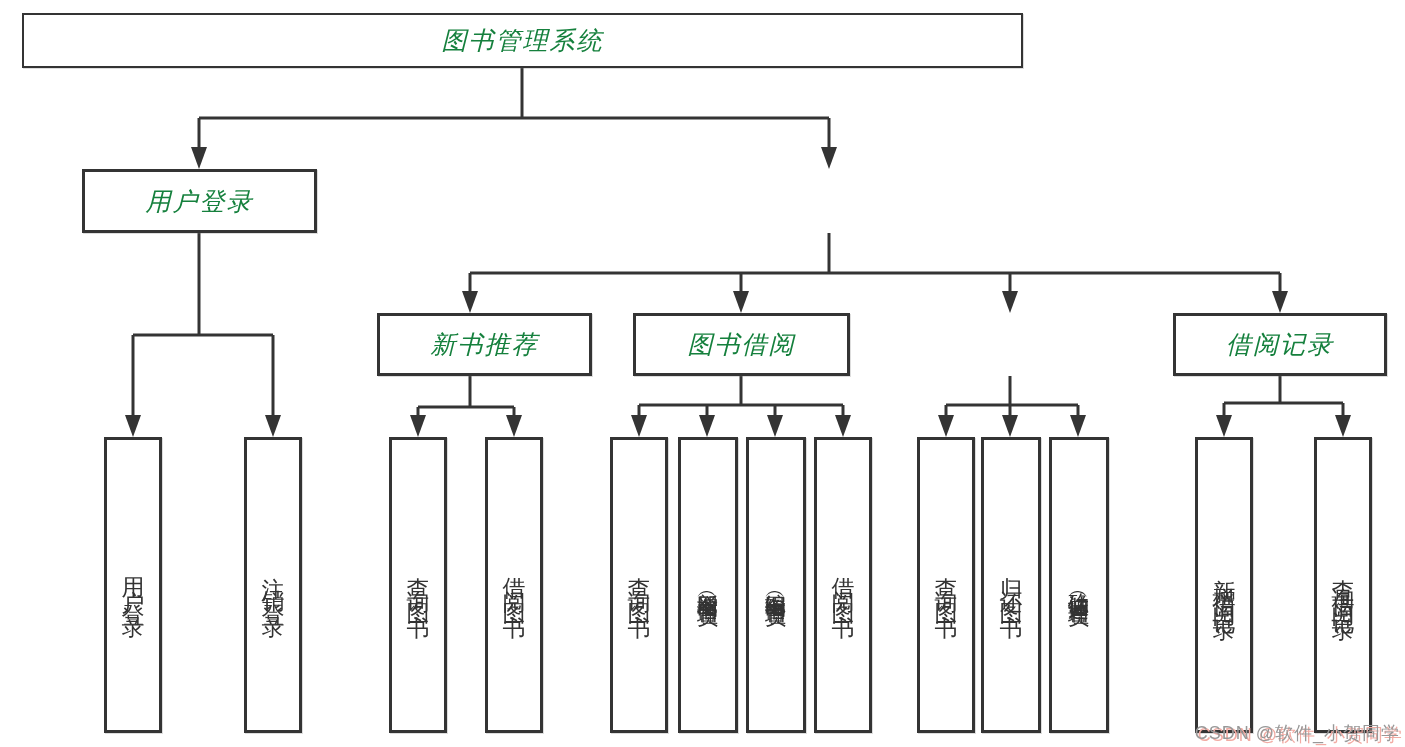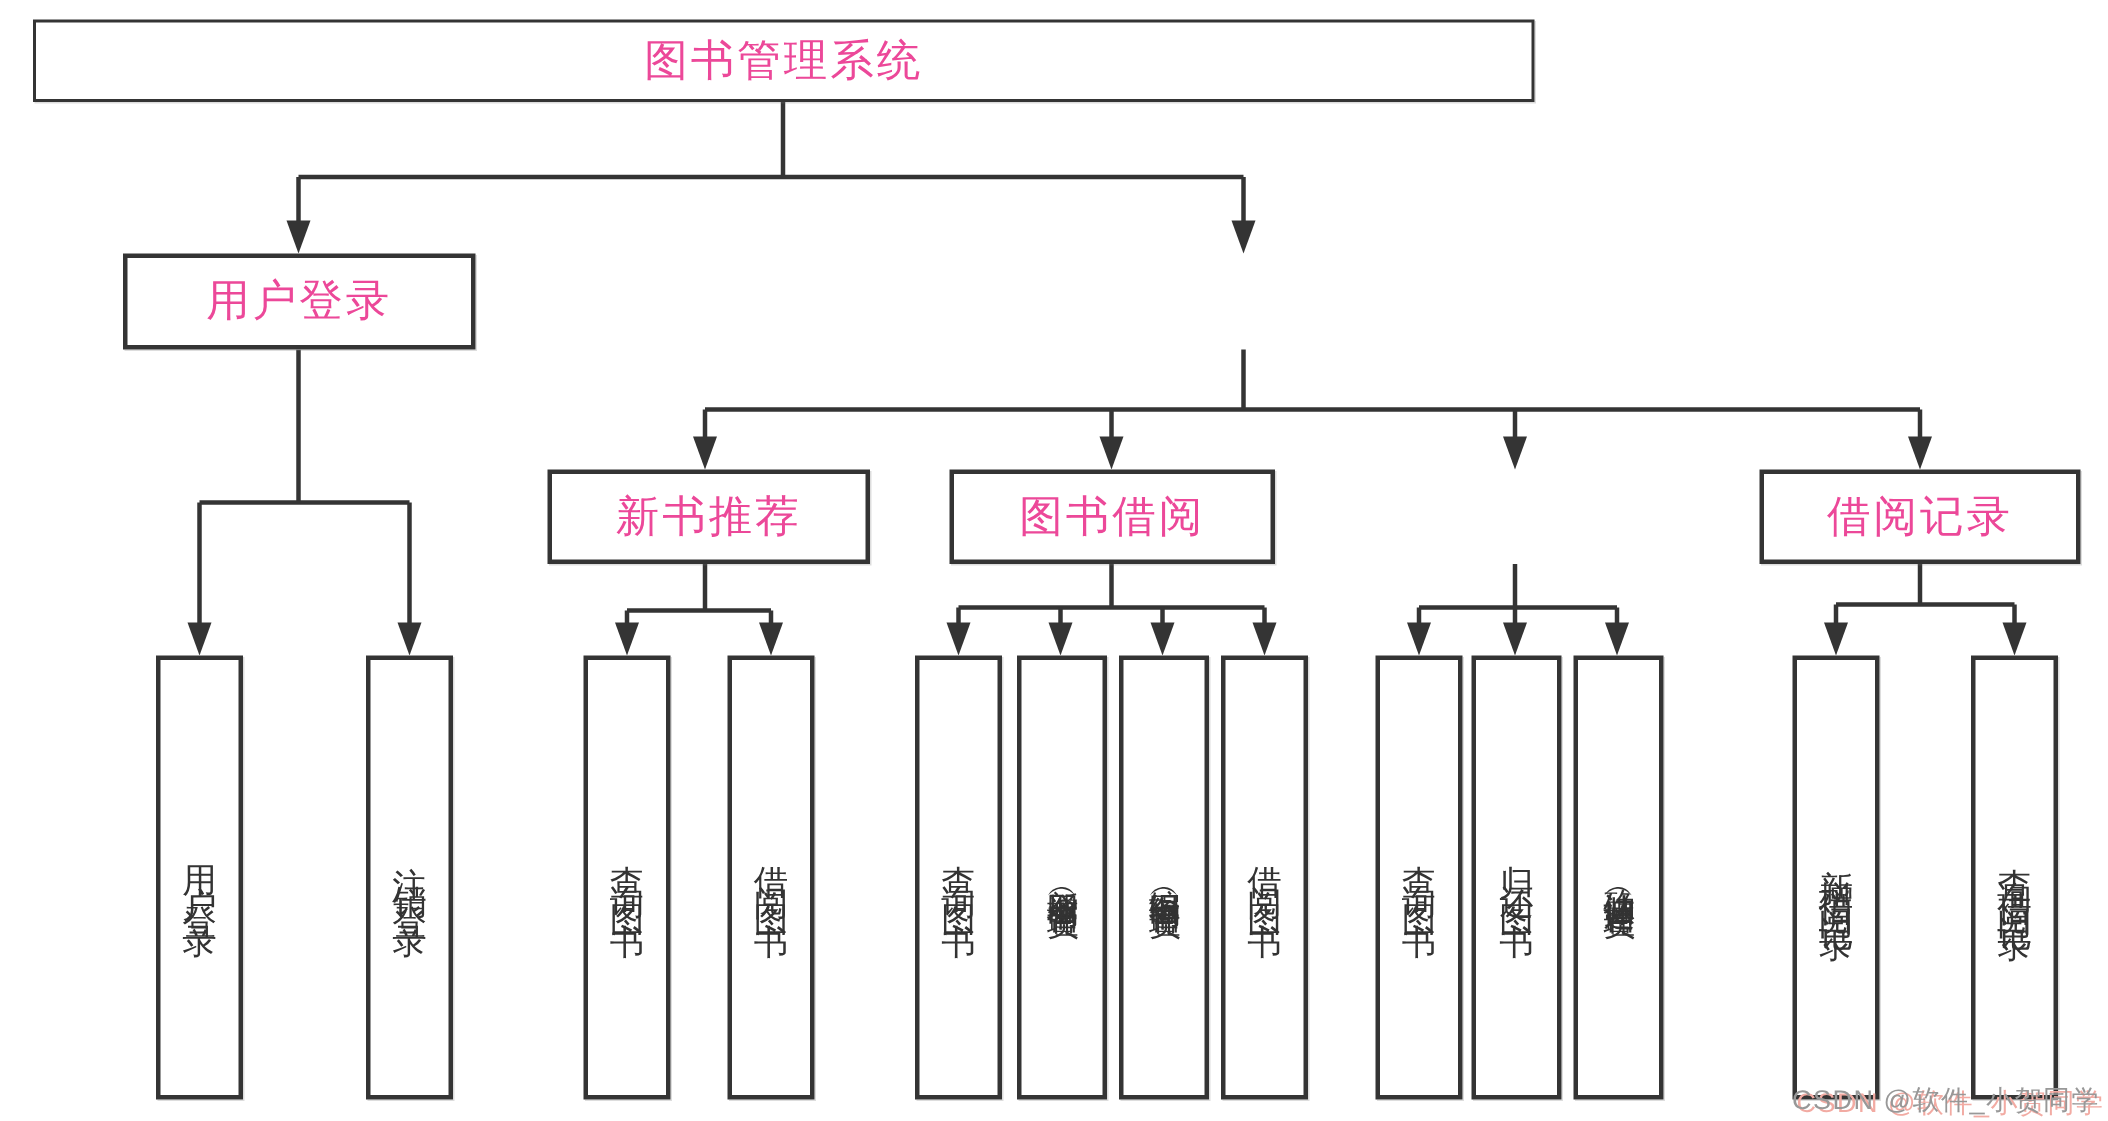--- a/index.html
+++ b/index.html
@@ -22,42 +22,43 @@
     position: absolute;
     background: #ffffff;
     border: 3px solid #343434;
     box-sizing: border-box;
     display: flex;
     align-items: center;
     justify-content: center;
     box-shadow: 1px 1px 0 rgba(120,120,120,0.25);
   }
   .h-label {
-    font-size: 29px;
+    font-size: 25px;
     letter-spacing: 2px;
-    color: #ec4899;
+    color: #15803d;
     white-space: nowrap;
+    font-style: italic;
   }
   .leaf .v-label {
     writing-mode: vertical-lr;
     font-size: 23px;
     letter-spacing: 13px;
     color: #333333;
     line-height: 1;
   }
   .leaf .v-label.v-mid { letter-spacing: 8px; }
   .leaf .v-label.v-dense { font-size: 21px; letter-spacing: 2px; }
 
   
   #n-root   { left: 22px;  top: 13px;  width: 1001px; height: 55px; border-width: 2.5px; }
   
   #n-login  { left: 82px;  top: 169px; width: 235px; height: 64px; }
   #n-mgmt   { left: 712px; top: 169px; width: 235px; height: 64px; }
   
-  #n-newbook { left: 365px;  top: 313px; width: 215px; height: 63px; }
+  #n-newbook { left: 377px;  top: 313px; width: 215px; height: 63px; }
   #n-borrow  { left: 633px;  top: 313px; width: 217px; height: 63px; }
   #n-current { left: 903px;  top: 313px; width: 214px; height: 63px; }
   #n-record  { left: 1173px; top: 313px; width: 214px; height: 63px; }
   
   .leaf { top: 437px; width: 58px; height: 296px; }
   #lf-0  { left: 104px; }
   #lf-1  { left: 244px; }
   #lf-2  { left: 389px; }
   #lf-3  { left: 485px; }
   #lf-4  { left: 610px; }

